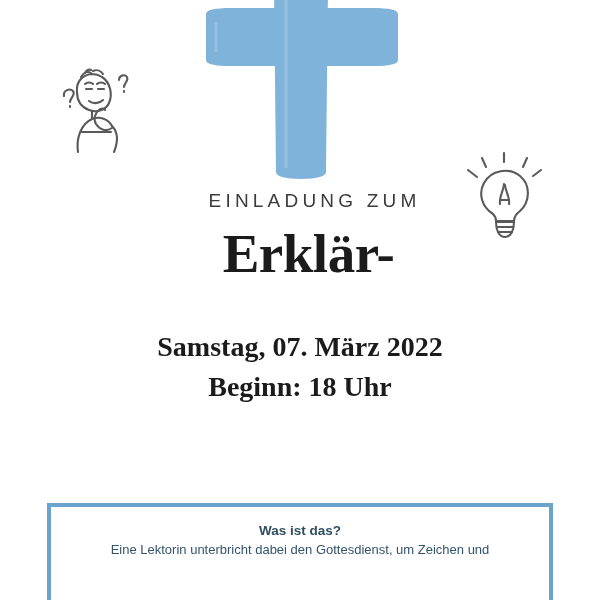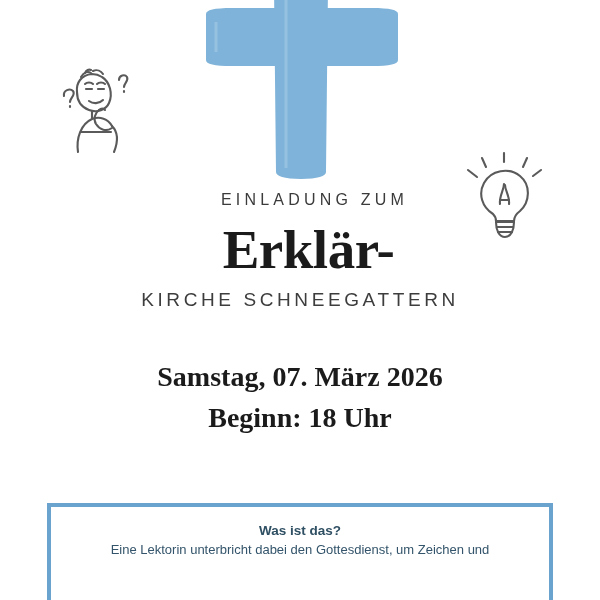--- a/index.html
+++ b/index.html
@@ -50,21 +50,21 @@
   .headings {
     position: absolute;
     left: 0;
     top: 190px;
     width: 600px;
     text-align: center;
   }
 
   .kicker {
     font-family: "Liberation Sans", sans-serif;
-    font-size: 16px;
+    font-size: 19px;
     letter-spacing: 4.2px;
     color: #3b3b3b;
     font-weight: 400;
     line-height: 1.2;
     padding-left: 29px;
   }
 
   .title {
     font-family: "Liberation Serif", serif;
     font-weight: 700;
@@ -199,23 +199,22 @@
         <path d="M89 22 L81 28"></path>
       </g>
     </svg>
   </div>
 
   <div class="headings">
     <div class="kicker">EINLADUNG ZUM</div>
     <div class="title">
       <span class="line1">Erklär-</span>
     </div>
-    <div class="subkicker">KIRCHE SCHNEEGATTERN</div>
     <div class="when">
-      <div>Samstag, 07. März 2026</div>
+      <div>Samstag, 07. März 2022</div>
       <div>Beginn: 18 Uhr</div>
     </div>
   </div>
 
   <div class="info-box">
     <div class="info-title">Was ist das?</div>
     <p class="info-p">Eine Lektorin unterbricht dabei den Gottesdienst, um Zeichen und</p>
   </div>
 
 </div>

